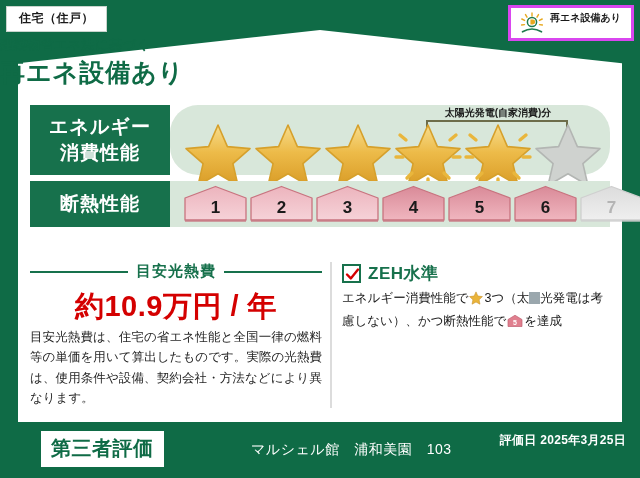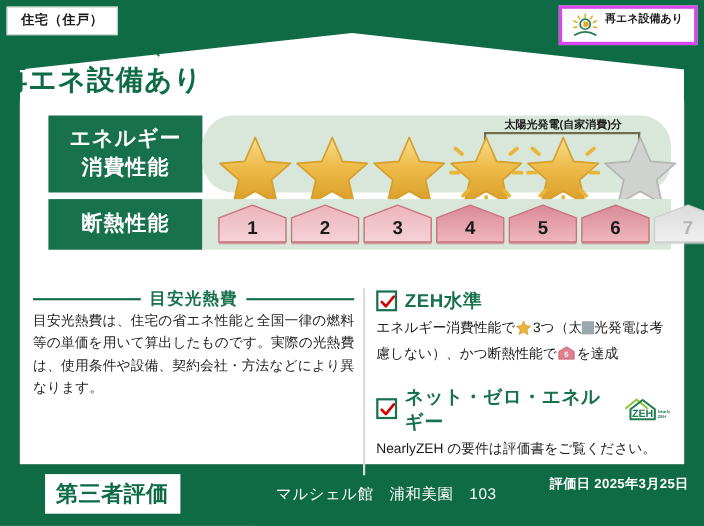--- a/index.html
+++ b/index.html
@@ -48,21 +48,21 @@
   }
   .hdr .sub { font-size:13px; font-weight:bold; letter-spacing:0.5px; }
   .hdr .main { font-size:25px; font-weight:bold; letter-spacing:1px; margin-top:2px; }
 
   
   .perf { position:absolute; left:30px; top:105px; width:580px; }
   .row { display:flex; align-items:stretch; margin-bottom:6px; }
   .row-lab {
     width:140px; flex:0 0 140px; background:#17714c; color:#fff;
     display:flex; flex-direction:column; align-items:center; justify-content:center;
-    font-weight:bold; letter-spacing:1px; line-height:1.35;margin-left:14px;
+    font-weight:bold; letter-spacing:1px; line-height:1.35;
   }
   .row-energy .row-lab { font-size:19px; }
   .row-insul  .row-lab { font-size:19px; }
   .row-val { flex:1; background:#d8e7da; position:relative; }
 
   .row-energy .row-val { height:70px;border-radius:28px; }
   .row-insul  .row-val { height:46px; }
 
   
   .solar-note {
@@ -365,20 +365,21 @@
 </div>
 
 <div class="lower">
 
   <div class="col-l">
     <div class="cost-hd">
       <span class="ln"></span>
       <span class="tx">目安光熱費</span>
       <span class="ln"></span>
     </div>
+    <div class="cost-val">約10.9万円 / 年</div>
     <div class="cost-desc">目安光熱費は、住宅の省エネ性能と全国一律の燃料等の単価を用いて算出したものです。実際の光熱費は、使用条件や設備、契約会社・方法などにより異なります。</div>
   </div>
 
   <div class="divider"></div>
 
   <div class="col-r">
 
     <div class="chk-block">
       <div class="chk-hd">
         <span class="chk-box">
@@ -391,40 +392,20 @@
       <div class="chk-body">
         <span>エネルギー消費性能で</span><span class="ico-inline"><svg width="14" height="14" viewBox="0 0 24 24">
               <polygon points="12,1.5 15.2,8.6 23,9.6 17.3,15 18.8,22.6 12,18.9 5.2,22.6 6.7,15 1,9.6 8.8,8.6" fill="#eab43a" stroke="#c8902a" stroke-width="1"></polygon>
             </svg></span><span>3つ（太</span><span class="blot"></span><span>光発電は考慮しない）、かつ断熱性能で</span><span class="ico-inline"><svg width="16" height="14" viewBox="0 0 32 26">
               <path d="M2,10 L16,1.5 L30,10 L30,24 L2,24 Z" fill="#e07f8e" stroke="#c05f70" stroke-width="1.4"></path>
               <text x="16" y="20" font-size="14" font-weight="bold" fill="#ffffff" text-anchor="middle" font-family="Liberation Sans, sans-serif">5</text>
             </svg></span><span>を達成</span>
       </div>
     </div>
 
-    <div class="chk-block">
-      <div class="chk-hd">
-        <span class="chk-box">
-          <svg width="15" height="15" viewBox="0 0 15 15">
-            <path d="M2 7.5 L5.8 11.4 L13 2.6" fill="none" stroke="#d40000" stroke-width="2.4" stroke-linecap="round" stroke-linejoin="round"></path>
-          </svg>
-        </span>
-        <span class="chk-title">ネット・ゼロ・エネルギー</span>
-        <span class="zeh-badge">
-          <svg viewBox="0 0 48 26" width="46" height="24">
-            <path d="M4.5,12 L15,3.5 L25.5,12" fill="none" stroke="#8cc63f" stroke-width="2" stroke-linecap="round"></path>
-            <path d="M9,13 L21,4 L33,13 L33,23 L9,23 Z" fill="none" stroke="#1f7a4d" stroke-width="2" stroke-linejoin="round"></path>
-            <text x="21" y="20.5" font-size="10.5" font-weight="bold" fill="#1f7a4d" text-anchor="middle" font-family="Liberation Sans, sans-serif">ZEH</text>
-            <text x="36" y="17" font-size="4" font-weight="bold" fill="#1f7a4d" font-family="Liberation Sans, sans-serif">Nearly</text>
-            <text x="36" y="21.5" font-size="4" font-weight="bold" fill="#1f7a4d" font-family="Liberation Sans, sans-serif">ZEH</text>
-          </svg>
-        </span>
-      </div>
-      <div class="chk-body">NearlyZEH の要件は評価書をご覧ください。</div>
-    </div>
 
   </div>
 </div>
 
 <div class="bottom">
   <div class="bels">
     <span class="ja">第三者評価</span>
   </div>
   <div class="prop">マルシェル館　浦和美園　103</div>
   <div class="evald">

